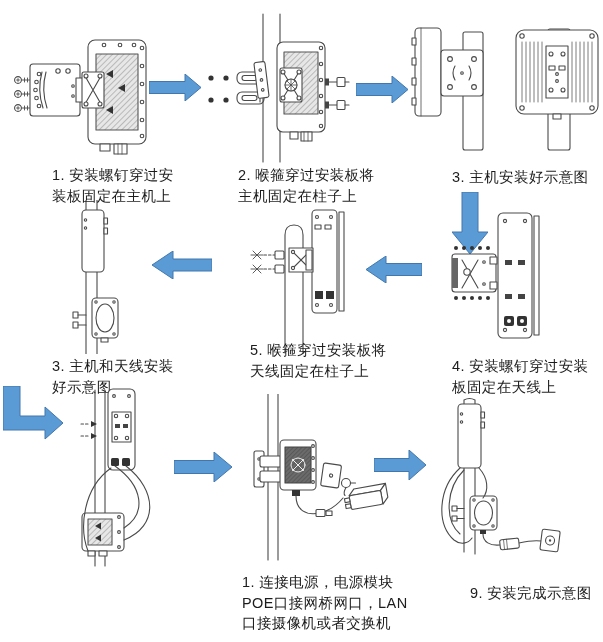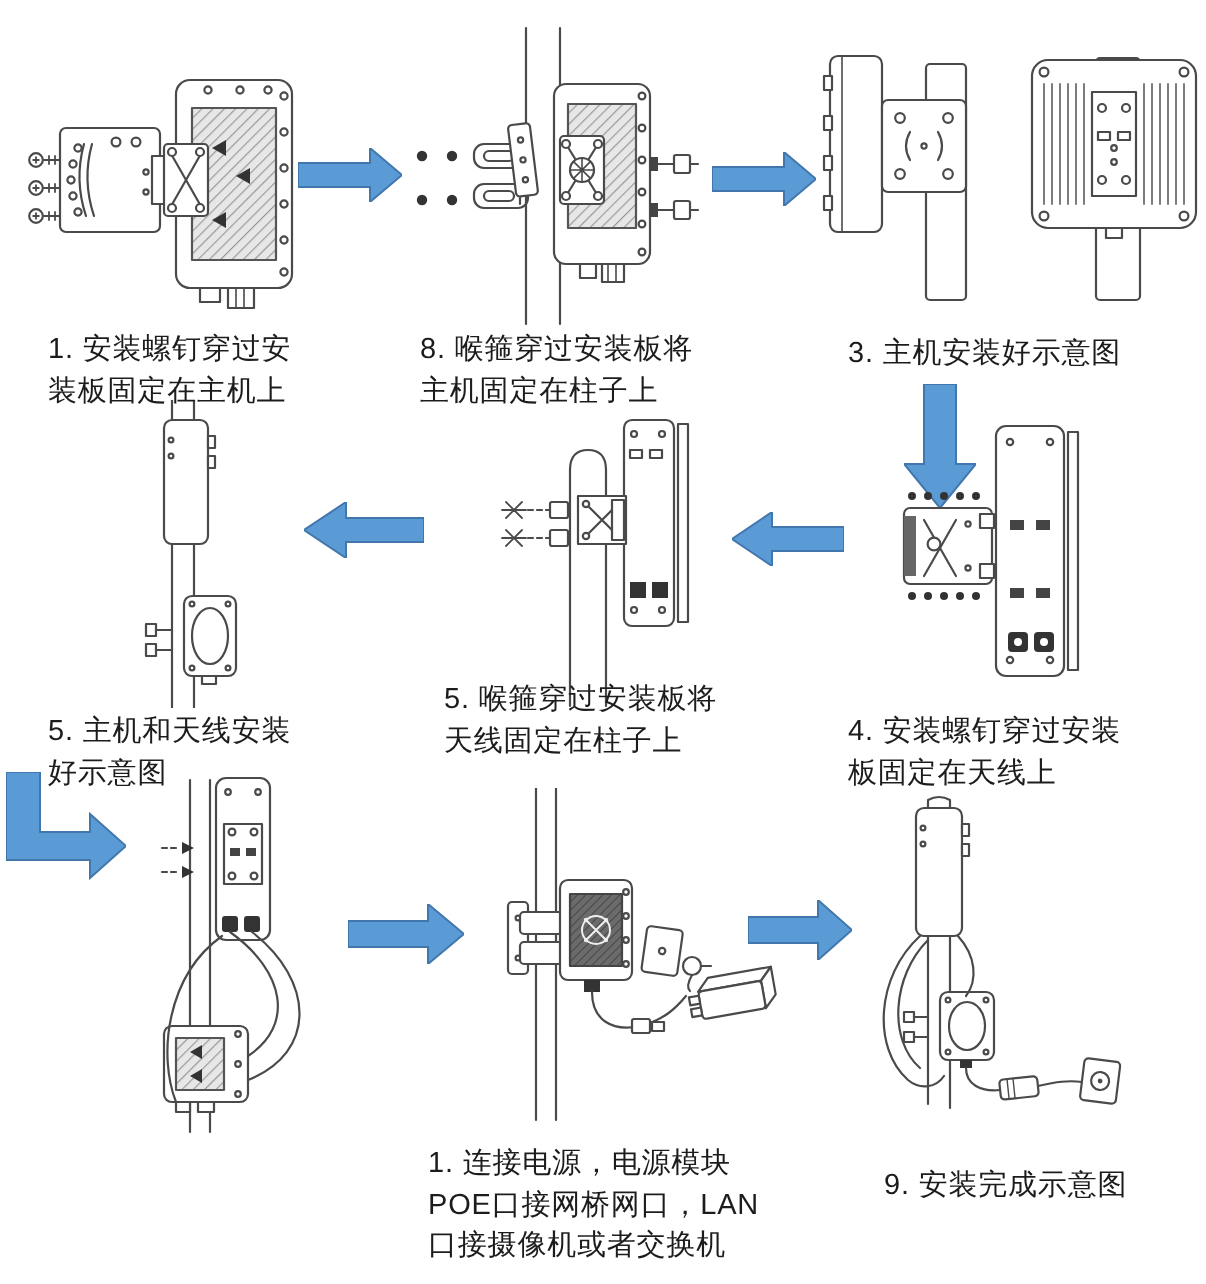--- a/index.html
+++ b/index.html
@@ -2,21 +2,21 @@
 <html style="--arrow: #5b9bd5; --arrow-border: #4277ad; --ink: #1c1c1c;"><head>
 <meta charset="utf-8">
 <style>
   html,body{margin:0;padding:0;background:#fff;}
   .figure{position:relative;width:603px;height:642px;background:#fff;overflow:hidden;
           font-family:"Liberation Sans",sans-serif;}
   .ill{position:absolute;}
   .arrow{position:absolute;}
   .arrow polygon{fill:var(--arrow,#5b9bd5);stroke:var(--arrow-border,#4277ad);stroke-width:1;}
   .cap{position:absolute;font-size:14.5px;line-height:1.42;letter-spacing:.4px;
-       color:var(--ink,#1c1c1c);white-space:pre-line;}
+       color:var(--ink,#1c1c1c);white-space:pre-line;margin-left:28px;}
   .la{stroke:#4a4a4a;stroke-width:1.1;fill:none;stroke-linecap:round;stroke-linejoin:round;}
 </style>
 </head>
 <body>
 
 <div class="figure">
 
   <svg width="0" height="0" style="position:absolute" aria-hidden="true">
     <defs>
       <pattern id="hatch" width="4" height="4" patternUnits="userSpaceOnUse" patternTransform="rotate(45)">
@@ -322,28 +322,28 @@
           <circle cx="69" cy="102" r="1.2" fill="#fff"></circle>
         <circle cx="51" cy="134" r="1.2" fill="#fff"></circle>
           <circle cx="69" cy="134" r="1.2" fill="#fff"></circle>
         <rect x="56" y="138" width="7" height="4" fill="#fff"></rect>
       </g>
     </g>
   </svg>
 
   <div class="cap" style="left:24px;top:165px;width:150px">1. 安装螺钉穿过安
 装板固定在主机上</div>
-  <div class="cap" style="left:210px;top:165px;width:165px">8. 喉箍穿过安装板将
+  <div class="cap" style="left:210px;top:165px;width:165px">2. 喉箍穿过安装板将
 主机固定在柱子上</div>
   <div class="cap" style="left:424px;top:167px;width:180px">3. 主机安装好示意图</div>
   <div class="cap" style="left:424px;top:356px;width:165px">4. 安装螺钉穿过安装
 板固定在天线上</div>
   <div class="cap" style="left:222px;top:340px;width:165px">5. 喉箍穿过安装板将
 天线固定在柱子上</div>
-  <div class="cap" style="left:24px;top:356px;width:150px">5. 主机和天线安装
+  <div class="cap" style="left:24px;top:356px;width:150px">3. 主机和天线安装
 好示意图</div>
 
   <svg class="arrow" style="left:3px;top:386px" width="60" height="60" viewBox="0 0 60 60">
     <polygon points="0,0 17,0 17,30 42,30 42,21 60,37 42,53 42,44 0,44"></polygon>
   </svg>
 
   <svg class="ill" style="left:55px;top:388px" width="125" height="180" viewBox="0 0 125 180">
     <g class="la">
       <g>
           <path d="M40,2 V178 M50,2 V178"></path>

